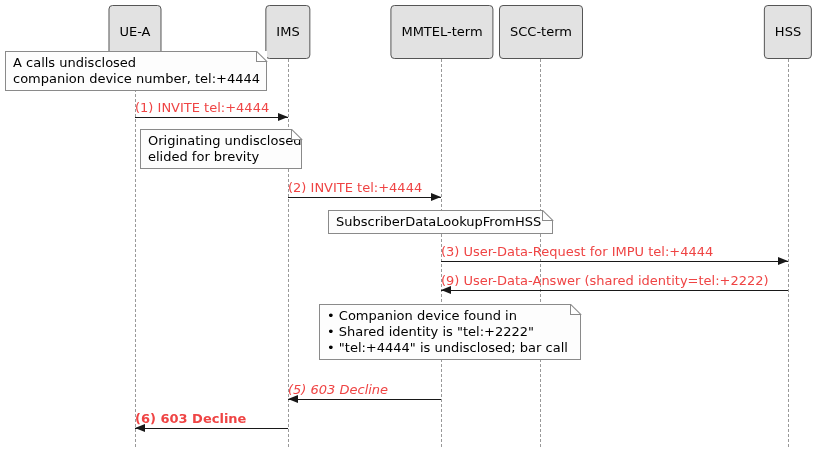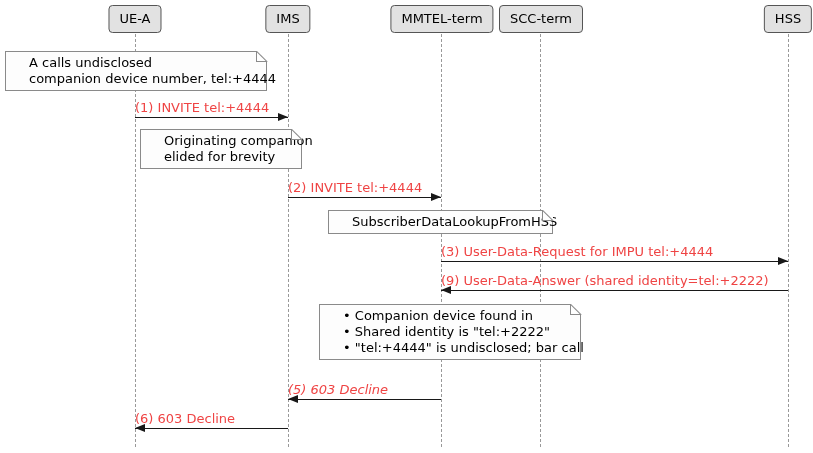--- a/index.html
+++ b/index.html
@@ -24,32 +24,32 @@
   }
 
   
   .participant {
     position: absolute;
     top: 5px;
     transform: translateX(-50%);
     background: #e2e2e2;
     border: 1px solid #555555;
     border-radius: 4px;
-    padding: 5px 10px;
+    padding: 18px 10px;
     line-height: 16px;
     white-space: nowrap;
     color: #000000;
   }
 
   
   .note {
     position: absolute;
     background: #fdfdfd;
     border: 1px solid #8a8a8a;
-    padding: 3px 23px;
+    padding: 3px 7px;
     line-height: 16px;
     white-space: nowrap;
     box-sizing: border-box;
     color: #000000;
   }
   .note .fold {
     position: absolute;
     top: -1px;
     right: -1px;
     width: 10px;
@@ -118,21 +118,21 @@
     <span class="fold"></span>
     <div class="note-line">A calls undisclosed</div>
     <div class="note-line">companion device number, tel:+4444</div>
   </div>
 
   <div class="msg-label" style="left:135px; top:100px; width:153px;">(1) INVITE tel:+4444</div>
   <div class="msg-line dir-right" style="left:135px; top:117px; width:153px;"></div>
 
   <div class="note" style="left:140px; top:129px; width:162px;">
     <span class="fold"></span>
-    <div class="note-line">Originating companion</div>
+    <div class="note-line">Originating undisclosed</div>
     <div class="note-line">elided for brevity</div>
   </div>
 
   <div class="msg-label" style="left:288px; top:180px; width:153px;">(2) INVITE tel:+4444</div>
   <div class="msg-line dir-right" style="left:288px; top:197px; width:153px;"></div>
 
   <div class="note" style="left:328px; top:210px; width:225px;">
     <span class="fold"></span>
     <div class="note-line">SubscriberDataLookupFromHSS</div>
   </div>
@@ -146,16 +146,16 @@
   <div class="note" style="left:311px; top:304px; width:262px;margin-left:8px;">
     <span class="fold"></span>
     <div class="note-line">• Companion device found in</div>
     <div class="note-line">• Shared identity is "tel:+2222"</div>
     <div class="note-line">• "tel:+4444" is undisclosed; bar call</div>
   </div>
 
   <div class="msg-label" style="left:288px; top:382px; width:153px;font-style:italic;">(5) 603 Decline</div>
   <div class="msg-line dir-left" style="left:288px; top:399px; width:153px;"></div>
 
-  <div class="msg-label" style="left:135px; top:411px; width:153px;">(6) 603 Decline</div>
+  <div class="msg-label" style="left:135px; top:411px; width:153px;font-weight:bold;">(6) 603 Decline</div>
   <div class="msg-line dir-left" style="left:135px; top:428px; width:153px;"></div>
 
 </div>
 
 </body></html>

